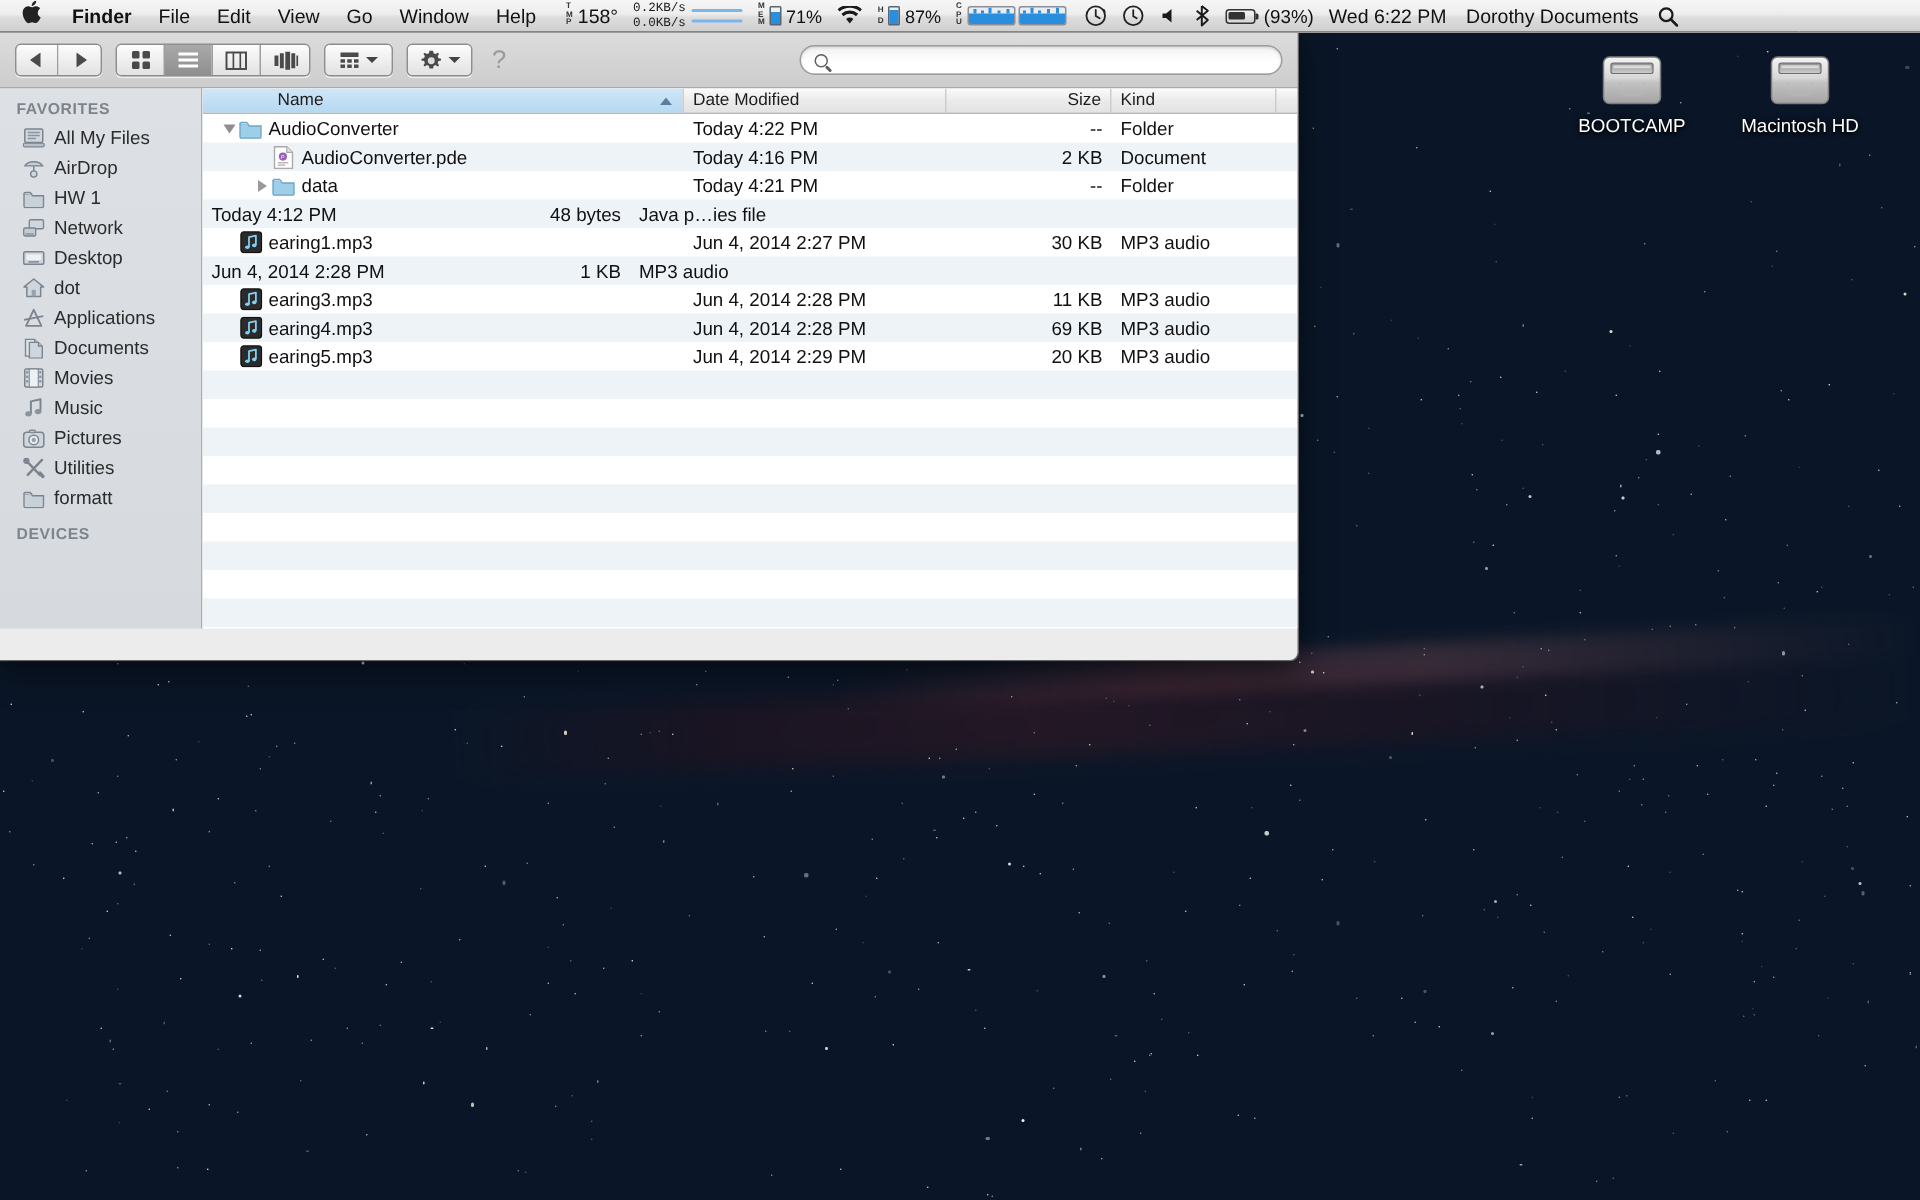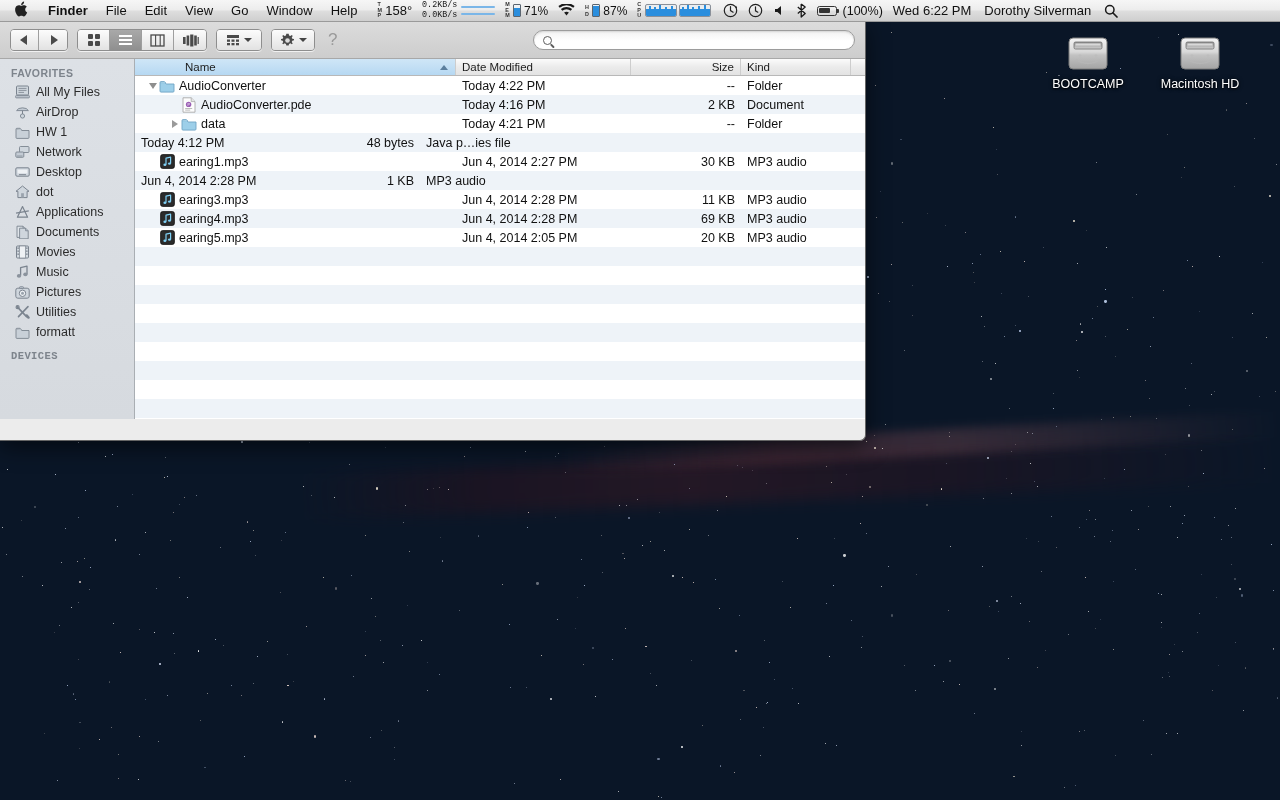--- a/index.html
+++ b/index.html
@@ -1084,25 +1084,25 @@
   <div class="mb-cell">
     <svg width="11" height="15" viewBox="0 0 11 15">
       <path d="M5.2 1 v13 l4-3.6 -7.4 -6.3 M1.8 10.4 l7.4 -6.3 -4 -3.1" stroke="#1a1a1a" stroke-width="1.3" fill="none" stroke-linejoin="round"></path>
     </svg>
   </div>
 
   <div class="mb-cell">
     <span class="batt">
         <span class="lvl"></span>
       </span>
-    <span style="margin-left:6px;font-size:12.5px;">(100%)</span>
+    <span style="margin-left:6px;font-size:12.5px;">(93%)</span>
   </div>
 
   <div class="mb-cell" style="font-size:13px;">Wed 6:22 PM</div>
-  <div class="user-name">Dorothy Silverman</div>
+  <div class="user-name">Dorothy Documents</div>
   <div class="mb-cell" style="padding-right:10px;">
     <svg width="14" height="14" viewBox="0 0 14 14">
       <circle cx="5.8" cy="5.8" r="4.2" fill="none" stroke="#1a1a1a" stroke-width="1.5"></circle>
       <path d="M9 9 l4 4" stroke="#1a1a1a" stroke-width="1.7" stroke-linecap="round"></path>
     </svg>
   </div>
 </div>
 
 <div id="finder">
 
@@ -1334,21 +1334,21 @@
       <div class="sb-item">
         <span class="sb-ico">
           <svg width="15" height="13" viewBox="0 0 15 13">
               <path d="M1 3.2 h4.6 l1.1 1.3 h7.3 v7 a.9 .9 0 0 1-.9 .9 h-11.2 a.9 .9 0 0 1-.9-.9 z" fill="#c8d0d8" stroke="#7b848f" stroke-width=".9"></path>
               <path d="M1 3.2 a.9 .9 0 0 1 .9-.9 h3.2 l1.3 1.4" fill="#d5dce2" stroke="#7b848f" stroke-width=".9"></path>
             </svg>
         </span>
         <span>formatt</span>
       </div>
 
-      <div class="sb-head" style="padding-top:8px;font-family:Liberation Mono, monospace;">DEVICES</div>
+      <div class="sb-head" style="padding-top:8px;">DEVICES</div>
     </div>
 
     <div id="listwrap">
       <div id="colhead">
         <div class="ch c-name sorted">
           <span>Name</span>
           <span class="sort-tri"></span>
         </div>
         <div class="ch c-date">Date Modified</div>
         <div class="ch c-size">Size</div>
@@ -1491,21 +1491,21 @@
               <span class="ico">
                 <svg width="15" height="15" viewBox="0 0 15 15">
                   <rect x="0.6" y="0.6" width="13.8" height="13.8" rx="2" fill="#2b2b2b" stroke="#111" stroke-width=".8"></rect>
                   <path d="M6 10.6 V4.1 L10.6 3.1 v6.2" stroke="#7fd0f5" stroke-width="1.2" fill="none" stroke-linejoin="round"></path>
                   <ellipse cx="4.9" cy="10.8" rx="1.5" ry="1.2" fill="#7fd0f5"></ellipse>
                   <ellipse cx="9.5" cy="9.6" rx="1.5" ry="1.2" fill="#7fd0f5"></ellipse>
                 </svg>
               </span>
               <span>earing5.mp3</span>
             </span>
-            <span class="cell date">Jun 4, 2014 2:05 PM</span>
+            <span class="cell date">Jun 4, 2014 2:29 PM</span>
             <span class="cell size">20 KB</span>
             <span class="cell kind">MP3 audio</span>
             <span class="cell rest"></span>
           </div>
           <div class="blank alt"></div>
           <div class="blank"></div>
           <div class="blank alt"></div>
           <div class="blank"></div>
           <div class="blank alt"></div>
           <div class="blank"></div>

